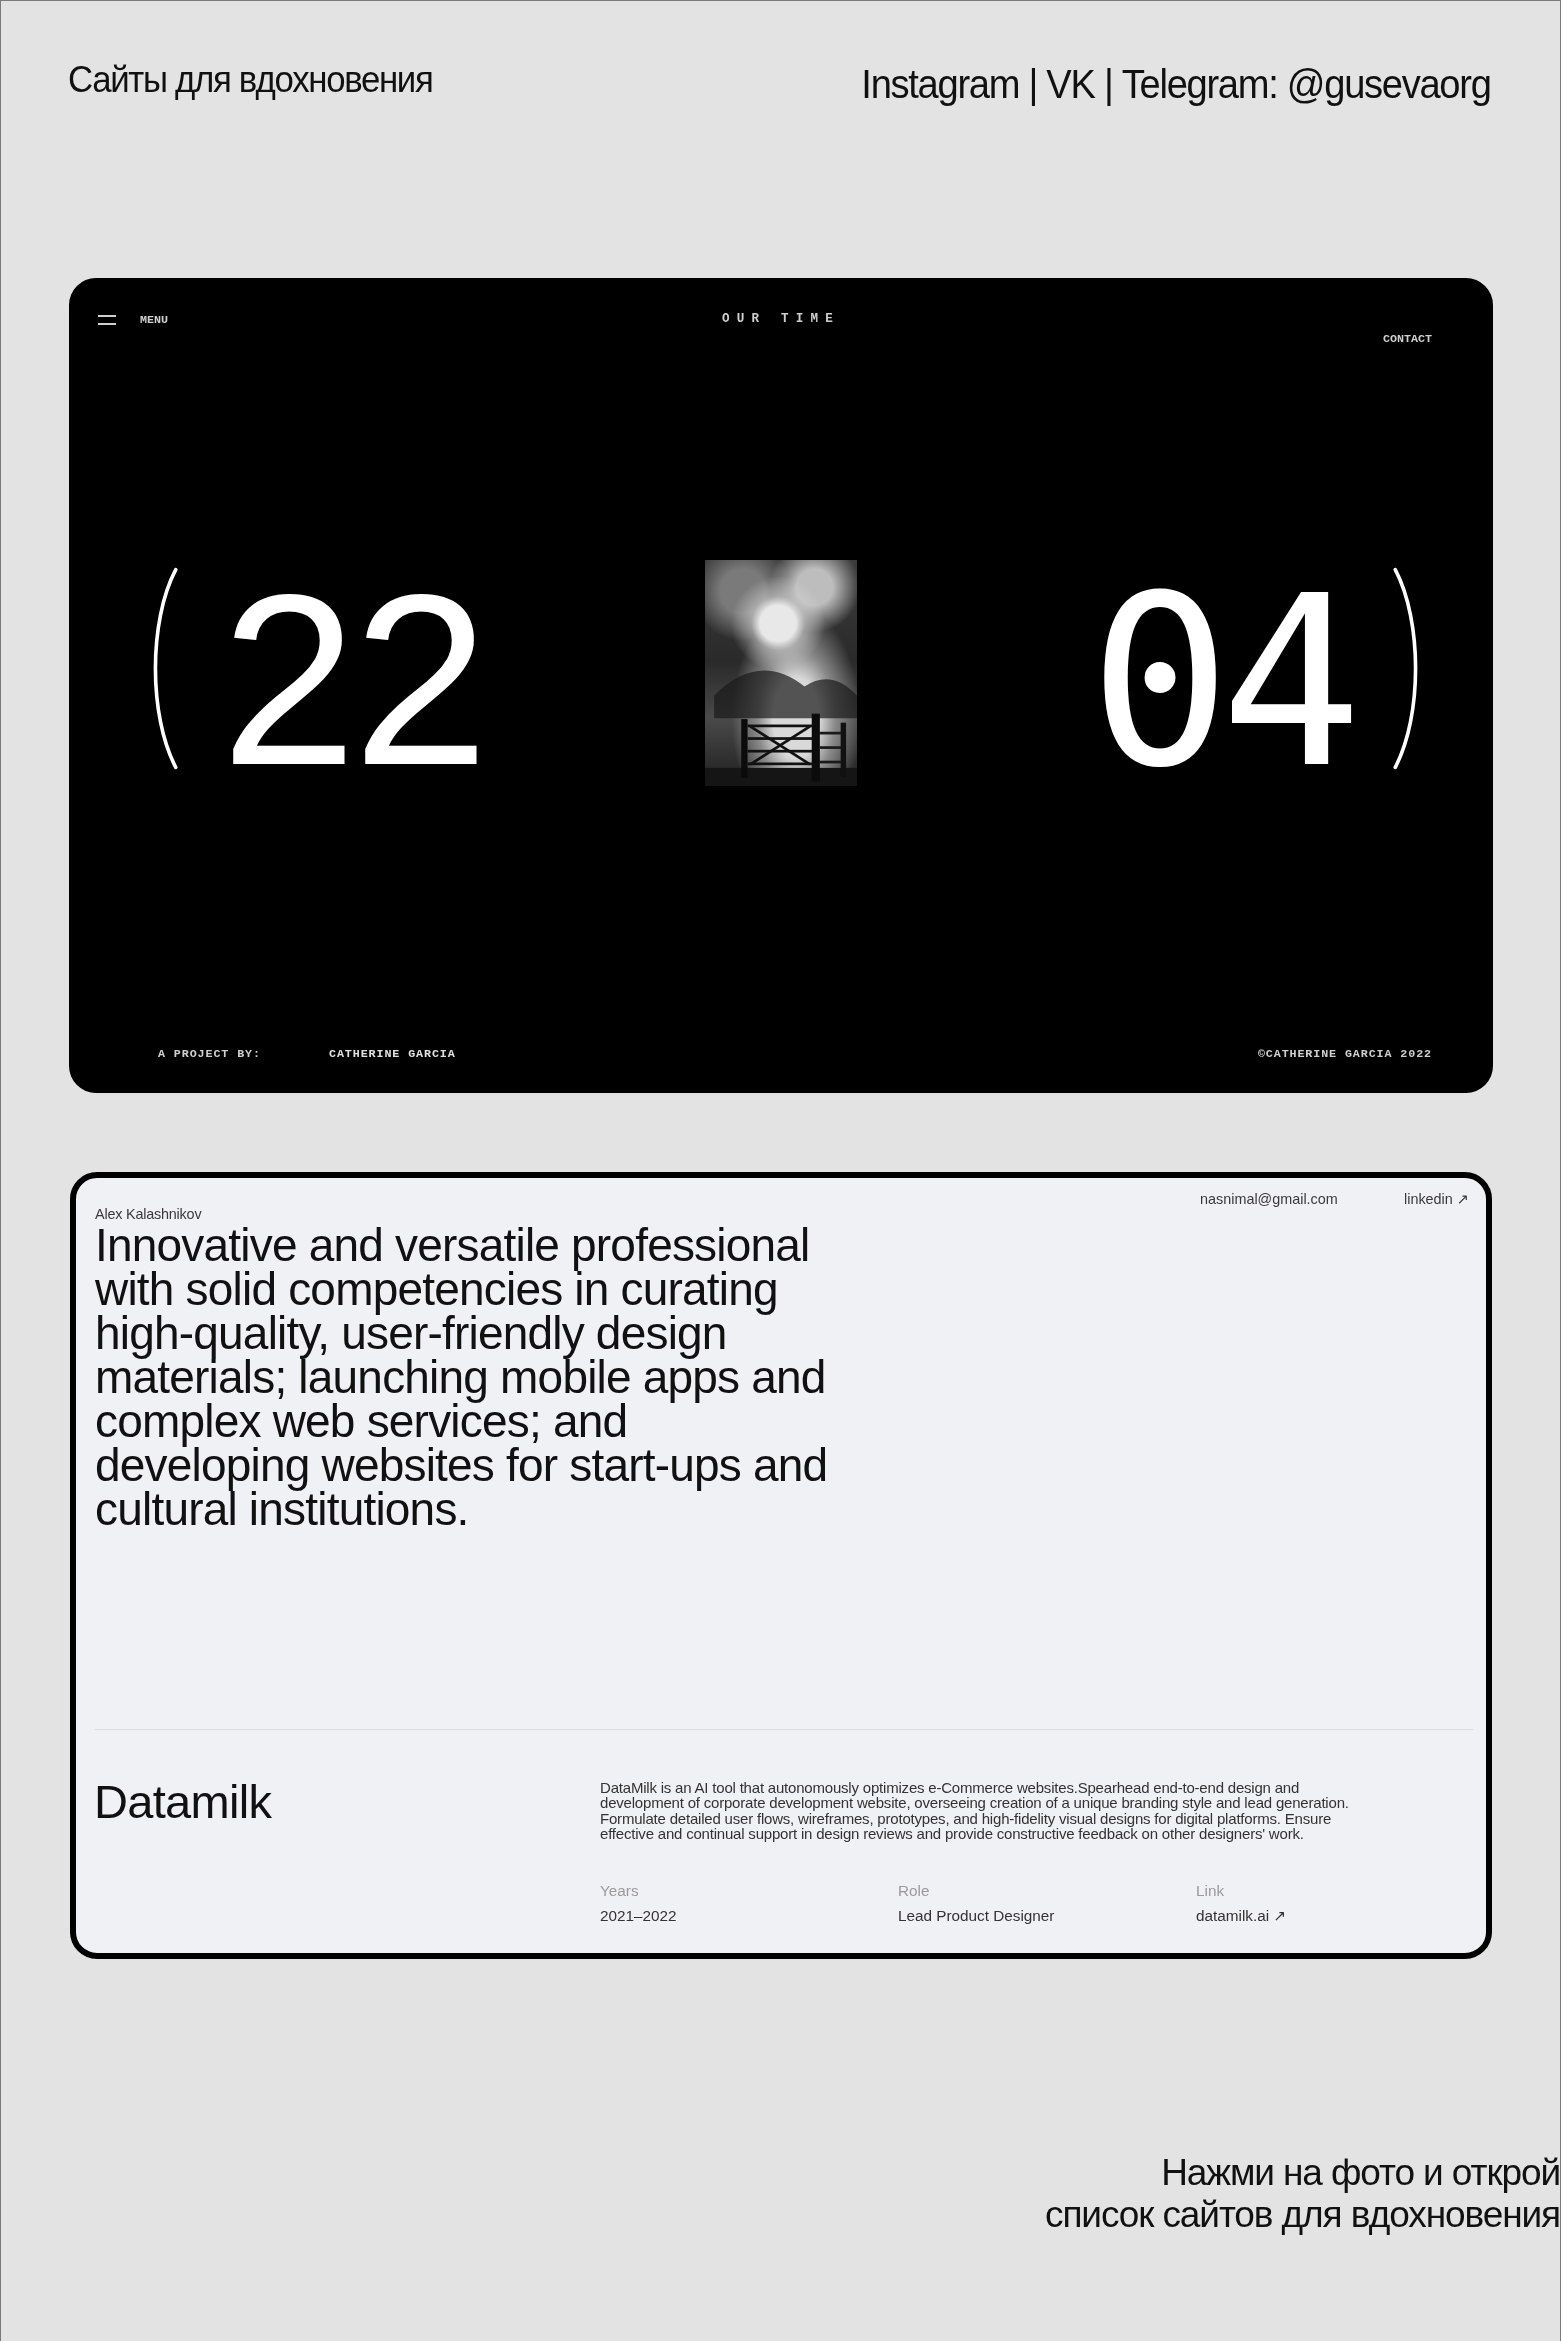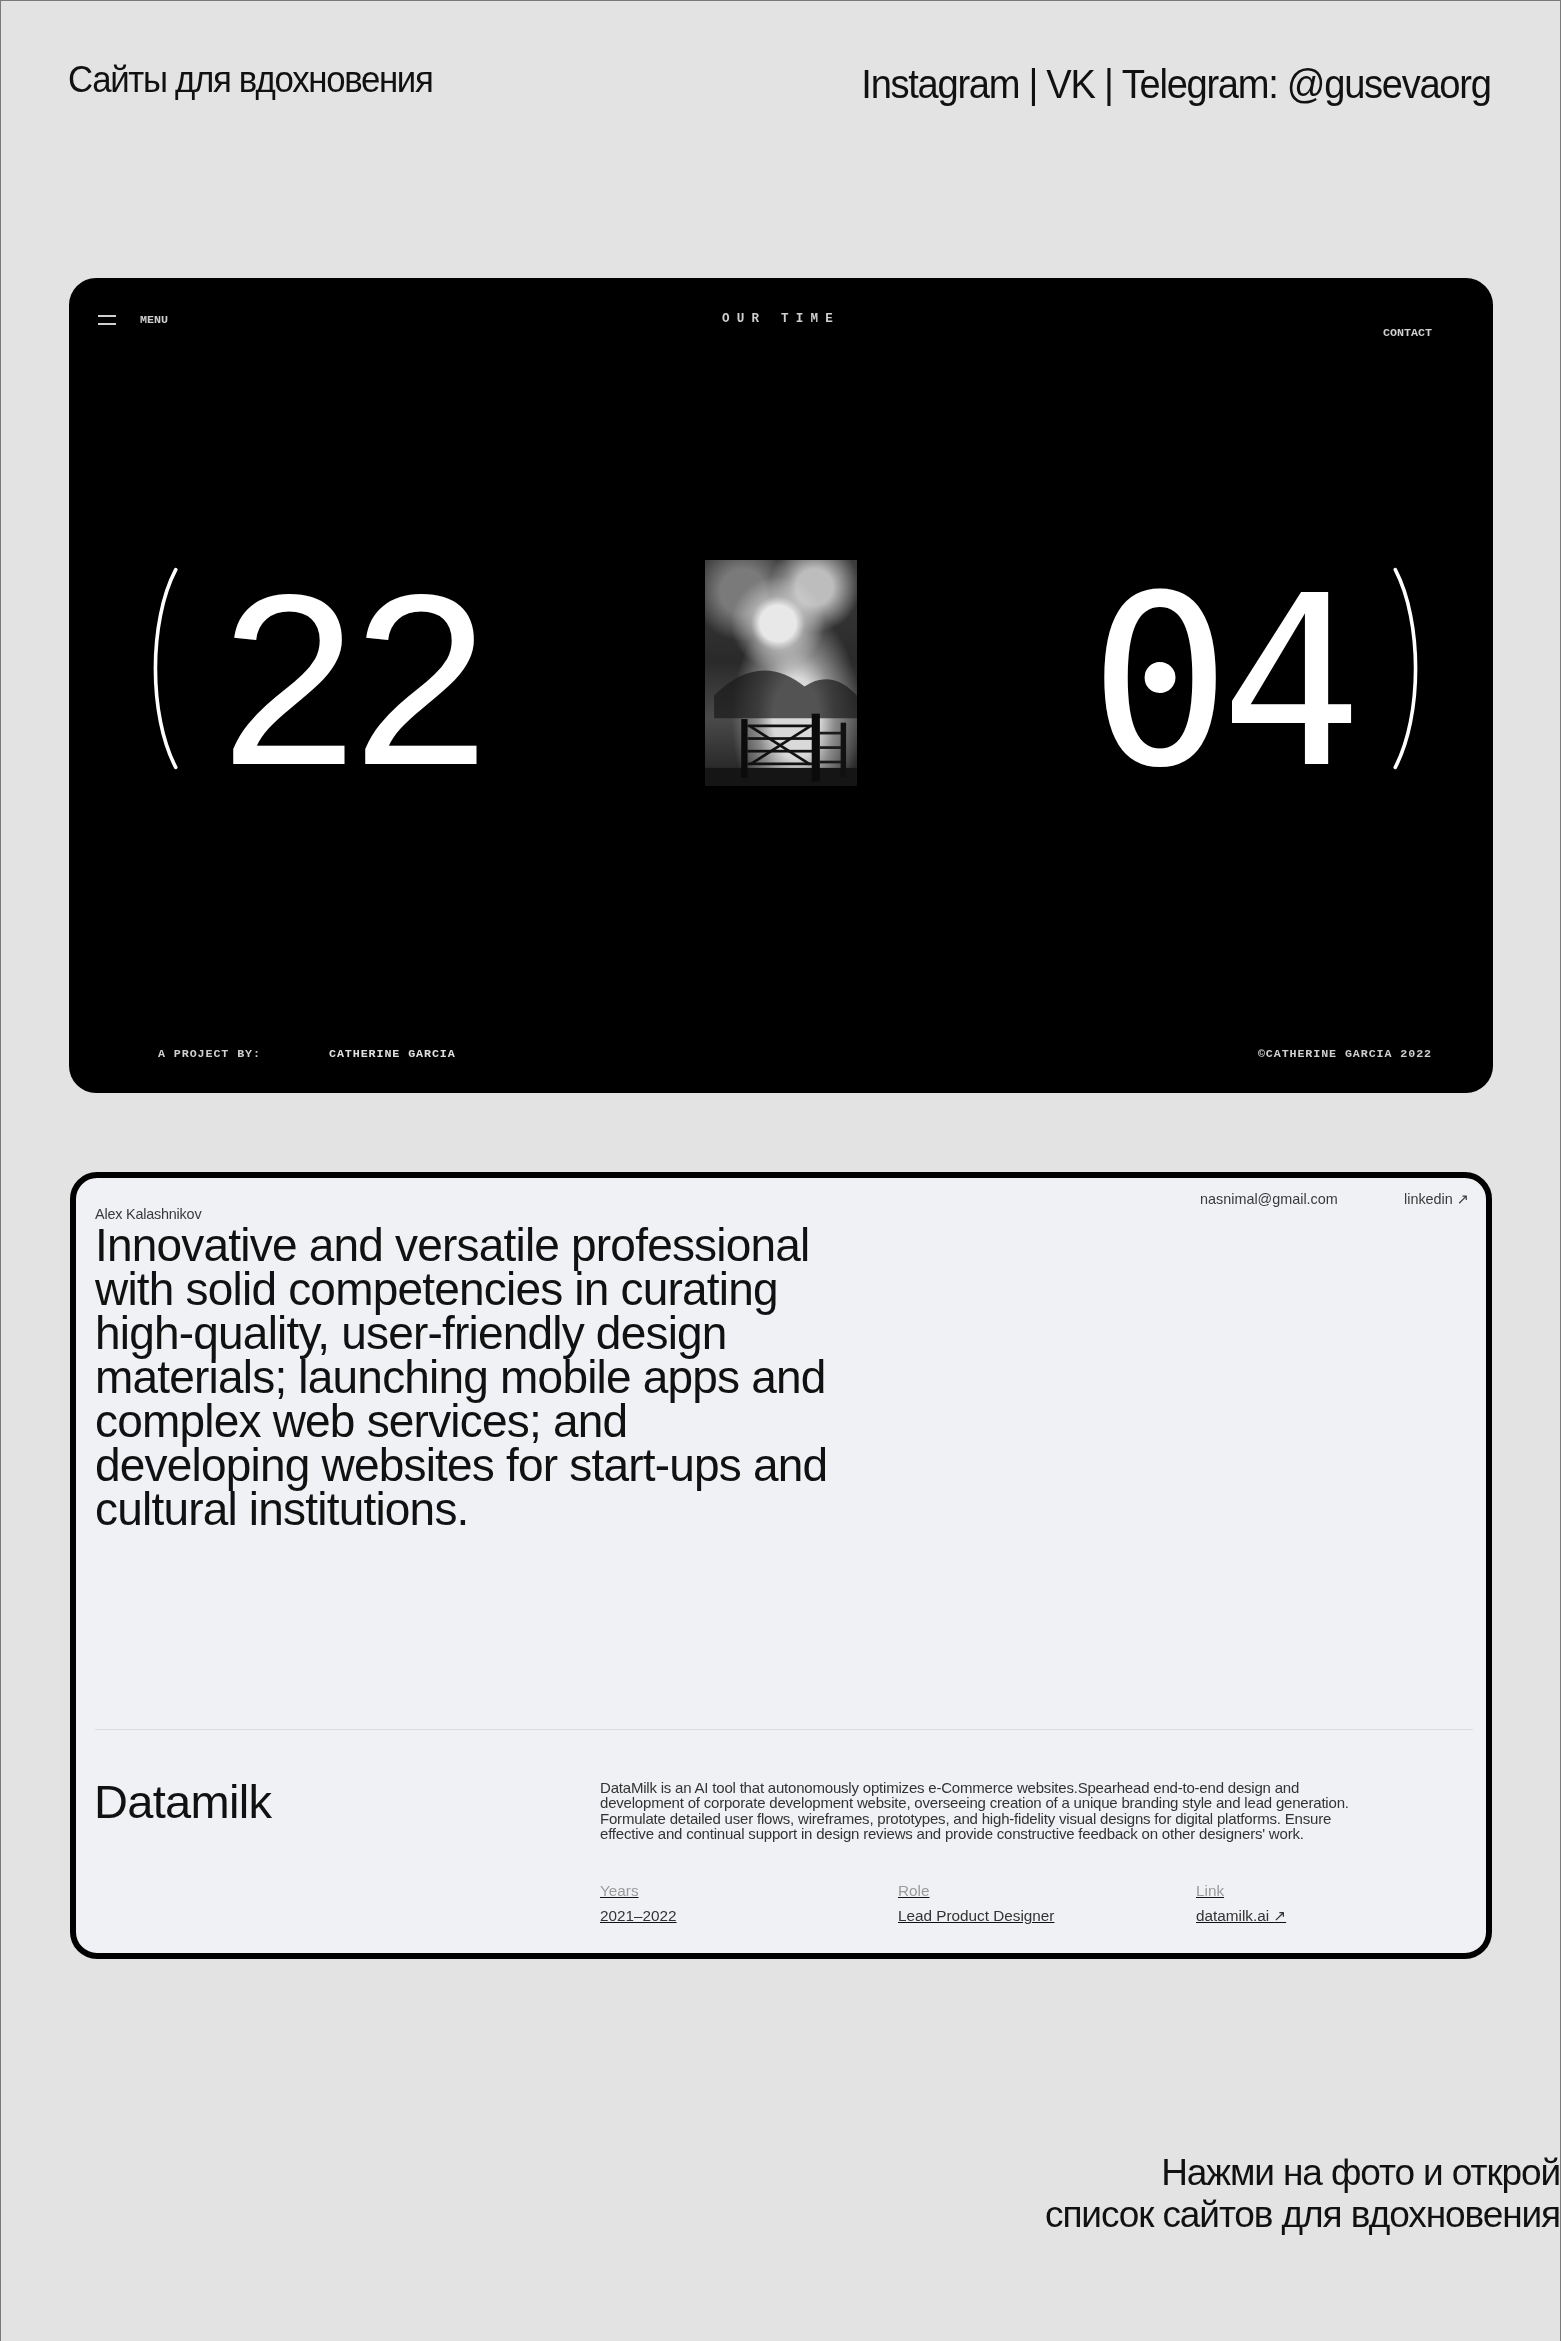--- a/index.html
+++ b/index.html
@@ -39,21 +39,21 @@
     }
     .menu-wrap { position: absolute; left: 29px; top: 35px; display: flex; align-items: center; gap: 24px; cursor: pointer; }
     .burger { width: 18px; height: 10px; position: relative; }
     .burger::before, .burger::after {
       content: ""; position: absolute; left: 0; width: 18px; height: 1.8px; background: #cfcfcf;
     }
     .burger::before { top: 0; }
     .burger::after { bottom: 0; }
     .menu-label { position: static; font-size: 11.7px; }
     .brand { left: 0; right: 0; top: 34px; text-align: center; letter-spacing: 7.2px; font-size: 12.6px; }
-    .contact { right: 61px; top: 48px; font-size: 11.7px; cursor: pointer; }
+    .contact { right: 61px; top: 54px; font-size: 11.7px; cursor: pointer; }
 
     .paren {
       position: absolute; top: 289px; width: 42px; height: 203px;
     }
     .paren-l { left: 74px; }
     .paren-r { right: 65px; }
     .big-num {
       position: absolute; top: 280px;
       font-size: 244px; line-height: 1; color: #fff;
       letter-spacing: -3.6px;
@@ -93,21 +93,21 @@
     }
     .divider-line { position: absolute; left: 19px; right: 12.6px; top: 551px; height: 0.9px; background: #dcdde2; }
     .p-project {
       position: absolute; left: 18px; top: 596px;
       font-size: 47px; letter-spacing: -0.7px; color: #111;
     }
     .p-desc {
       position: absolute; left: 524px; top: 602px; width: 866px;
       font-size: 15px; line-height: 15.3px; color: #333; letter-spacing: -0.2px;
     }
-    .meta { position: absolute; top: 704px; text-decoration: underline; }
+    .meta { position: absolute; top: 704px; }
     .meta .lbl { font-size: 15.3px; color: #9a9a9a; display: block; margin-bottom: 7.2px; }
     .meta .val { font-size: 15.3px; color: #333; display: block; }
     .meta-years { left: 524px; }
     .meta-role { left: 822px; }
     .meta-link { left: 1120px; }
     .meta-link .val { cursor: pointer; }
 
     
     .caption {
       position: absolute; left: 0; right: 0; top: 2151px;

